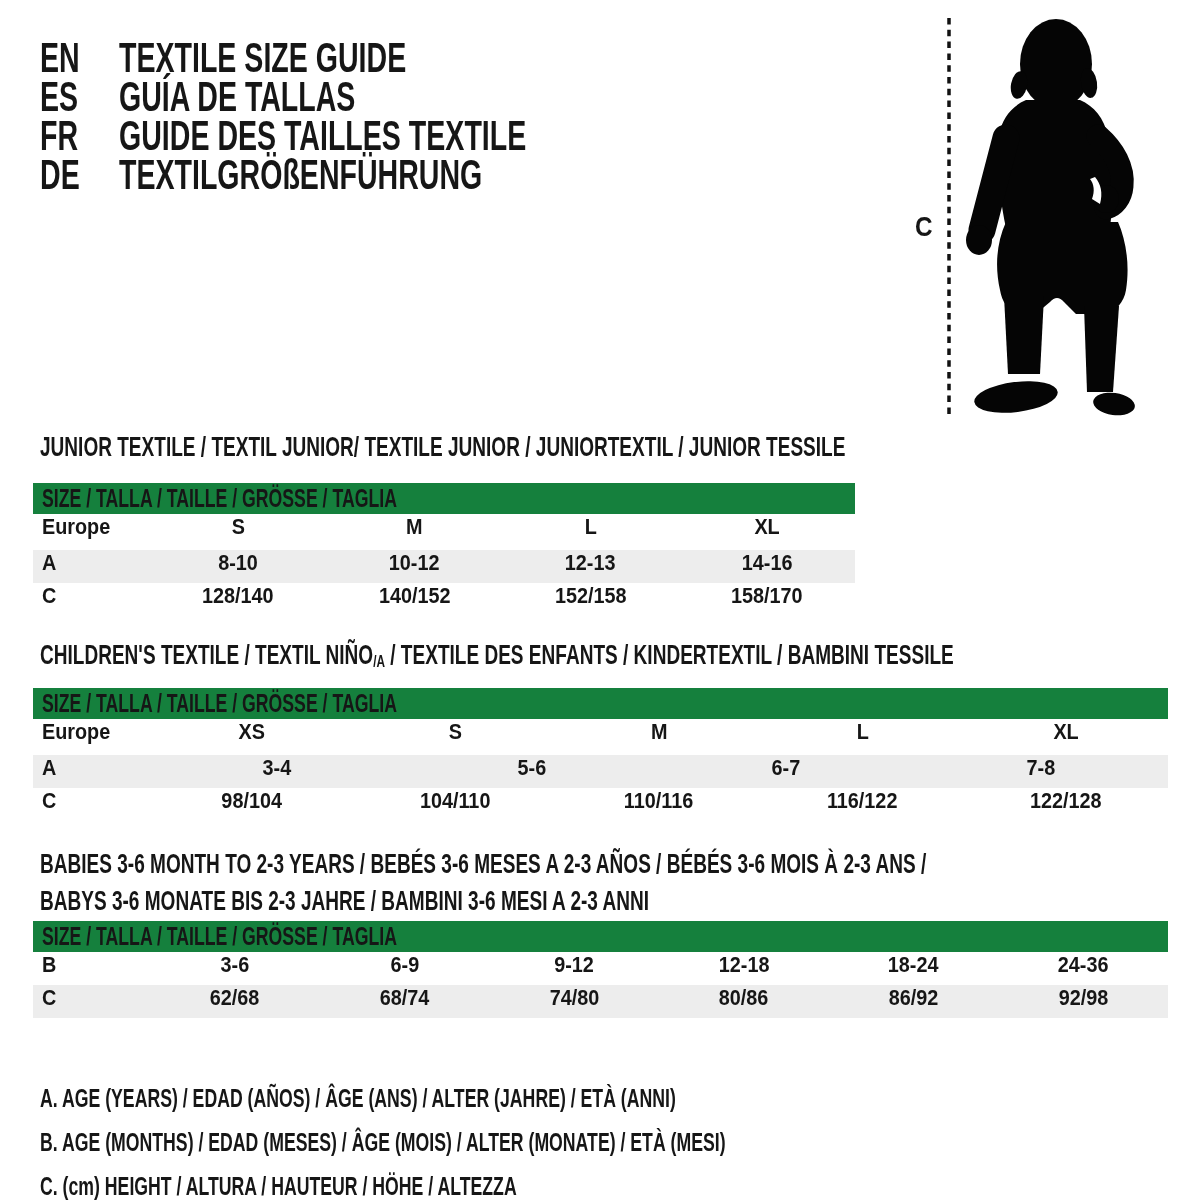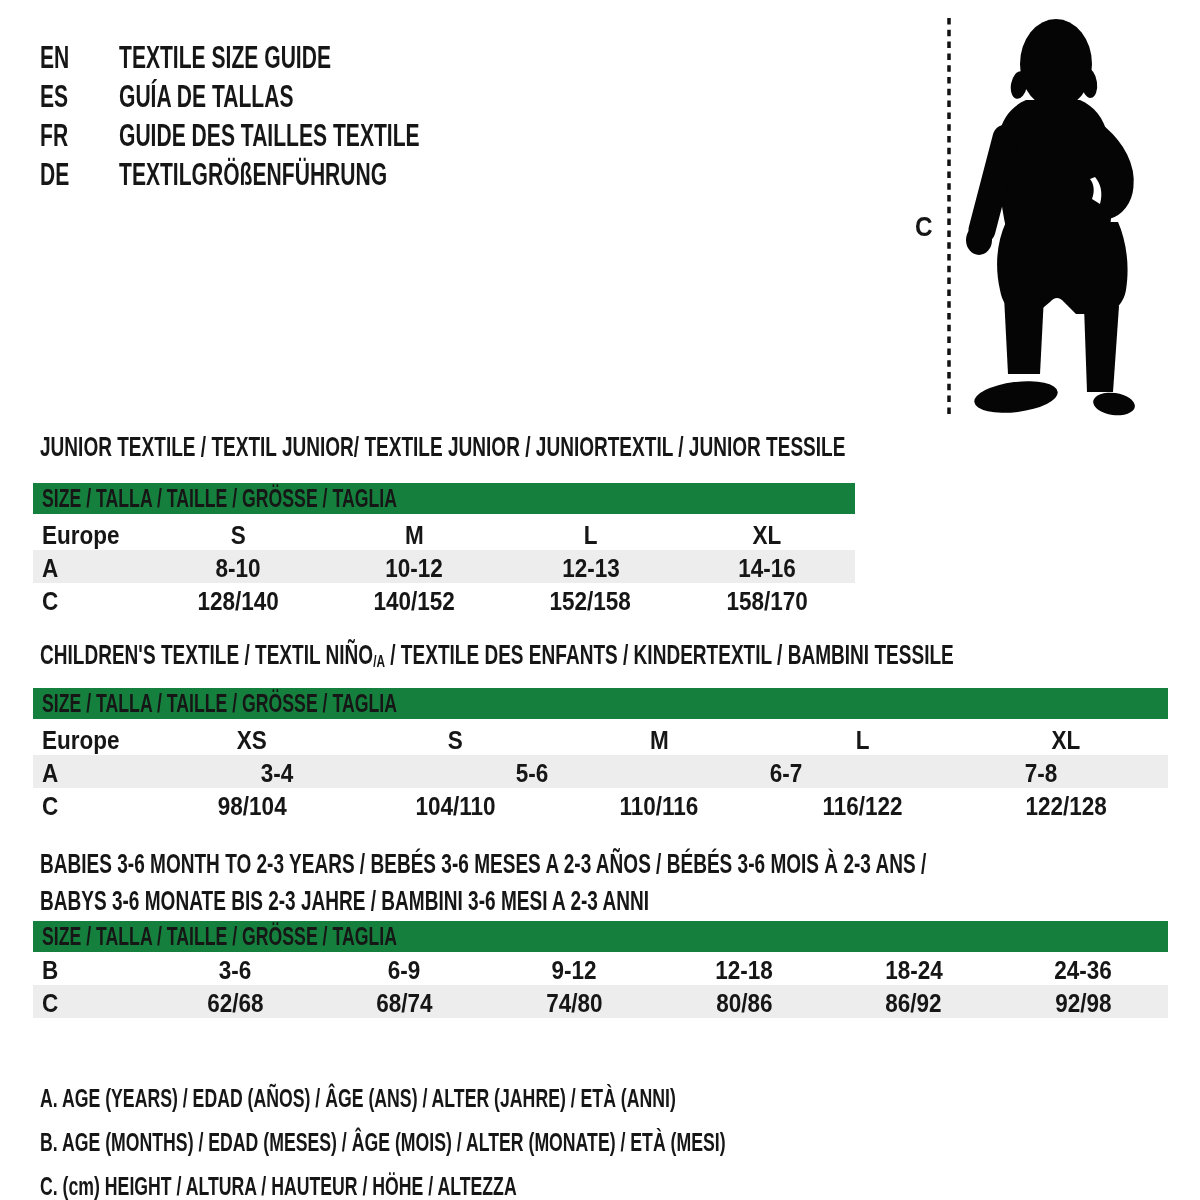--- a/index.html
+++ b/index.html
@@ -14,42 +14,42 @@
   }
   
   .cx{display:inline-block;transform:scaleX(0.68);transform-origin:0 50%;white-space:nowrap;}
   
   .cxn{display:inline-block;transform:scaleX(0.90);transform-origin:50% 50%;white-space:nowrap;}
   .lab .cxn{transform-origin:0 50%;}
 
   .abs{position:absolute;}
 
   
-  .lang-block{left:40px;top:38px;font-size:31px;}
+  .lang-block{left:40px;top:38px;font-size:42px;}
   .lang-row{display:flex;height:39px;align-items:center;}
   .lang-code{width:79px;flex:0 0 79px;}
 
   
   .figure-box{left:900px;top:0;width:300px;height:430px;}
   .c-label{left:914px;top:212px;font-size:27px;}
 
   
   .sec-title{font-size:28px;line-height:30px;white-space:nowrap;}
   .t1-title{left:40px;top:432px;}
   .t2-title{left:40px;top:640px;}
   .t3-title{left:40px;top:845px;line-height:37px;}
   .sub{font-size:0.62em;position:relative;top:0.18em;}
 
   
   .table{position:absolute;}
   .tbl1{left:33px;top:483px;width:822px;}
   .tbl2{left:33px;top:688px;width:1135px;}
   .tbl3{left:33px;top:921px;width:1135px;}
   .size-bar{height:31px;background:#15803d;display:flex;align-items:center;padding-left:9px;box-sizing:border-box;font-size:26px;}
-  .trow{display:flex;align-items:flex-end;height:33px;font-size:25px;}
+  .trow{display:flex;align-items:flex-start;height:33px;font-size:22px;}
   .trow.hdr{height:36px;}
   .trow.shade{background:#ededed;}
   .lab{width:117px;flex:0 0 117px;padding-left:9px;box-sizing:border-box;text-align:left;}
   .cel{flex:1;text-align:center;}
 
   
   .legend-block{left:40px;top:1070px;font-size:26px;}
   .legend-line{height:44px;display:flex;align-items:flex-end;}
 </style>
 </head>

